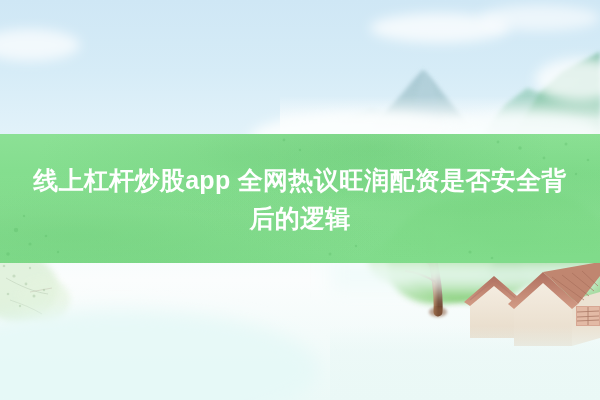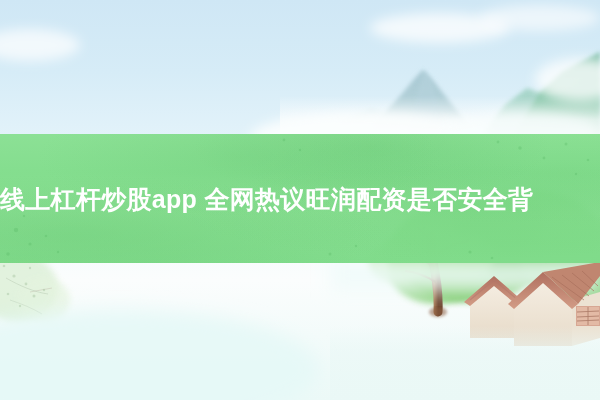--- a/index.html
+++ b/index.html
@@ -67,21 +67,21 @@
 
   
   .title-wrap {
     position: absolute;
     left: 0;
     top: 134px;
     width: 600px;
     height: 129px;
     display: flex;
     flex-direction: column;
-    align-items: flex-start;
+    align-items: center;
     justify-content: center;
   }
   .title-line {
     color: #ffffff;
     font-weight: bold;
     font-size: 25px;
     line-height: 38px;
     letter-spacing: 0.3px;
     white-space: nowrap;
     text-align: center;
@@ -290,15 +290,16 @@
         <circle cx="330" cy="120" r="1.5"></circle>
           <circle cx="356" cy="112" r="1.2"></circle>
         <circle cx="470" cy="118" r="1.6"></circle>
           <circle cx="492" cy="124" r="1.3"></circle>
       </g>
     </svg>
   </div>
 
   <div class="title-wrap">
     <div class="title-line">线上杠杆炒股app 全网热议旺润配资是否安全背</div>
+    <div class="title-line">后的逻辑</div>
   </div>
 
 </div>
 
 </body></html>

